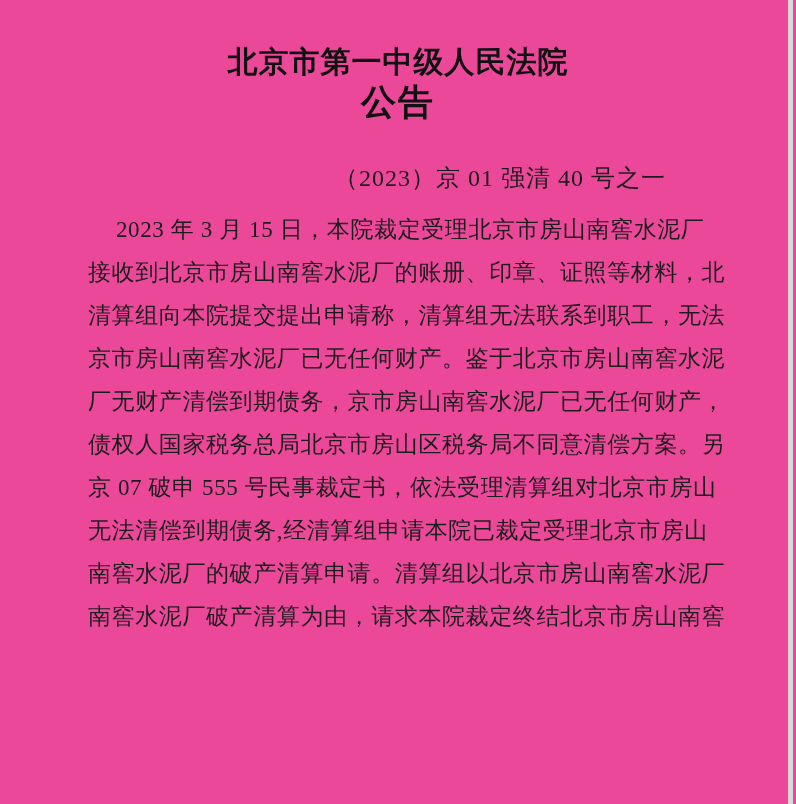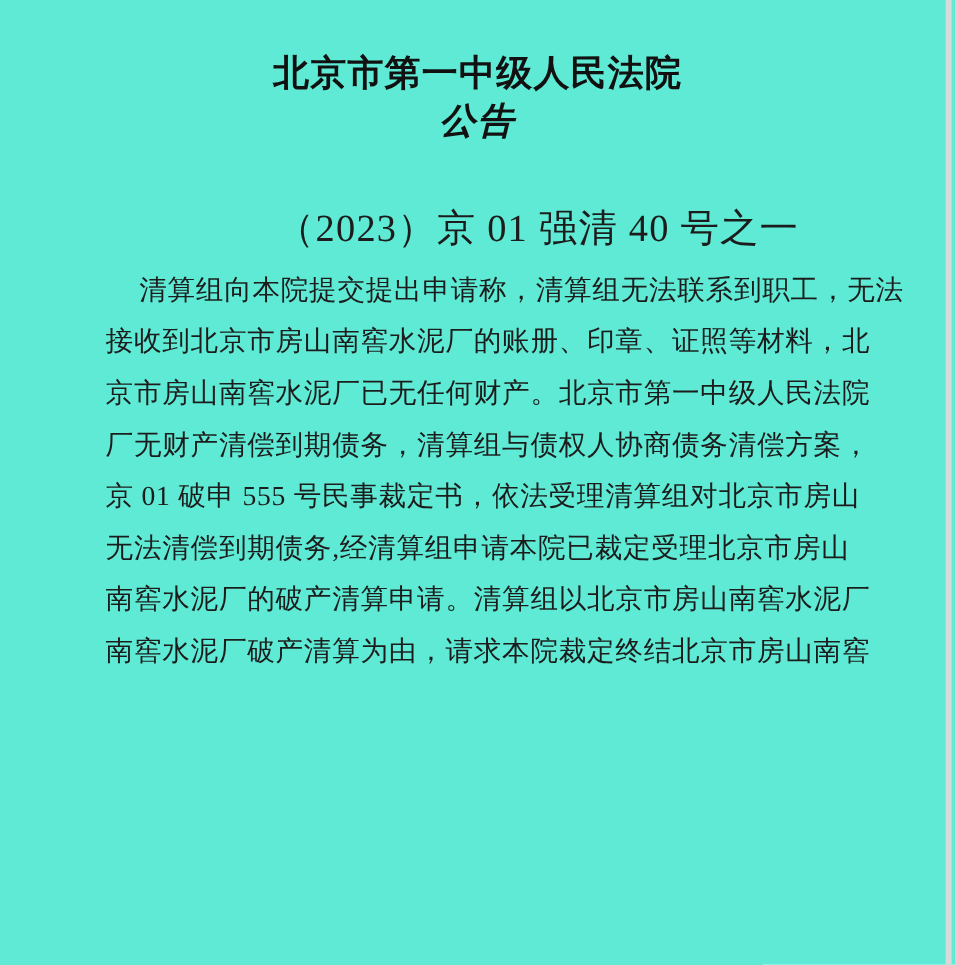--- a/index.html
+++ b/index.html
@@ -9,21 +9,21 @@
   body {
     width: 796px;
     height: 804px;
     background: #ffffff;
     overflow: hidden;
     position: relative;
   }
   .doc-page {
     position: absolute;
     inset: 0;
-    background: #5eead4;
+    background: #ec4899;
     color: #1c1c1c;
   }
   
   .edge-strip {
     position: absolute;
     top: 0;
     right: 3px;
     width: 5px;
     height: 804px;
     background: #d9d9d9;
@@ -34,31 +34,30 @@
     font-family: "Liberation Sans", sans-serif;
     font-weight: bold;
     color: #111111;
   }
   .court-name {
     font-size: 30px;
     line-height: 40px;
     letter-spacing: 1px;
   }
   .doc-title {
-    font-size: 30px;
+    font-size: 35px;
     line-height: 40px;
     letter-spacing: 2px;
-    font-style: italic;
   }
   .case-number {
-    margin-top: 48px;
+    margin-top: 36px;
     padding-right: 130px;
     text-align: right;
     font-family: "Liberation Serif", serif;
-    font-size: 32px;
+    font-size: 24px;
     line-height: 40px;
     letter-spacing: 1px;
     color: #1c1c1c;
     white-space: nowrap;
   }
   .body-text {
     margin-top: 10px;
     padding-left: 88px;
     font-family: "Liberation Serif", serif;
     font-size: 23px;
@@ -80,24 +79,26 @@
 <div class="doc-page">
 
   <div class="doc-header">
     <div class="court-name">北京市第一中级人民法院</div>
     <div class="doc-title">公告</div>
   </div>
 
   <div class="case-number">（2023）京 01 强清 40 号之一</div>
 
   <div class="body-text" id="body-text">
+      <div class="body-line">2023 年 3 月 15 日，本院裁定受理北京市房山南窖水泥厂</div>
+      <div class="body-line">接收到北京市房山南窖水泥厂的账册、印章、证照等材料，北</div>
       <div class="body-line">清算组向本院提交提出申请称，清算组无法联系到职工，无法</div>
-      <div class="body-line">接收到北京市房山南窖水泥厂的账册、印章、证照等材料，北</div>
-      <div class="body-line">京市房山南窖水泥厂已无任何财产。北京市第一中级人民法院</div>
-      <div class="body-line">厂无财产清偿到期债务，清算组与债权人协商债务清偿方案，</div>
-      <div class="body-line">京 01 破申 555 号民事裁定书，依法受理清算组对北京市房山</div>
+      <div class="body-line">京市房山南窖水泥厂已无任何财产。鉴于北京市房山南窖水泥</div>
+      <div class="body-line">厂无财产清偿到期债务，京市房山南窖水泥厂已无任何财产，</div>
+      <div class="body-line">债权人国家税务总局北京市房山区税务局不同意清偿方案。另</div>
+      <div class="body-line">京 07 破申 555 号民事裁定书，依法受理清算组对北京市房山</div>
       <div class="body-line">无法清偿到期债务,经清算组申请本院已裁定受理北京市房山</div>
       <div class="body-line">南窖水泥厂的破产清算申请。清算组以北京市房山南窖水泥厂</div>
       <div class="body-line">南窖水泥厂破产清算为由，请求本院裁定终结北京市房山南窖</div>
     </div>
 
   <div class="edge-strip"></div>
 </div>
 
 </body></html>

